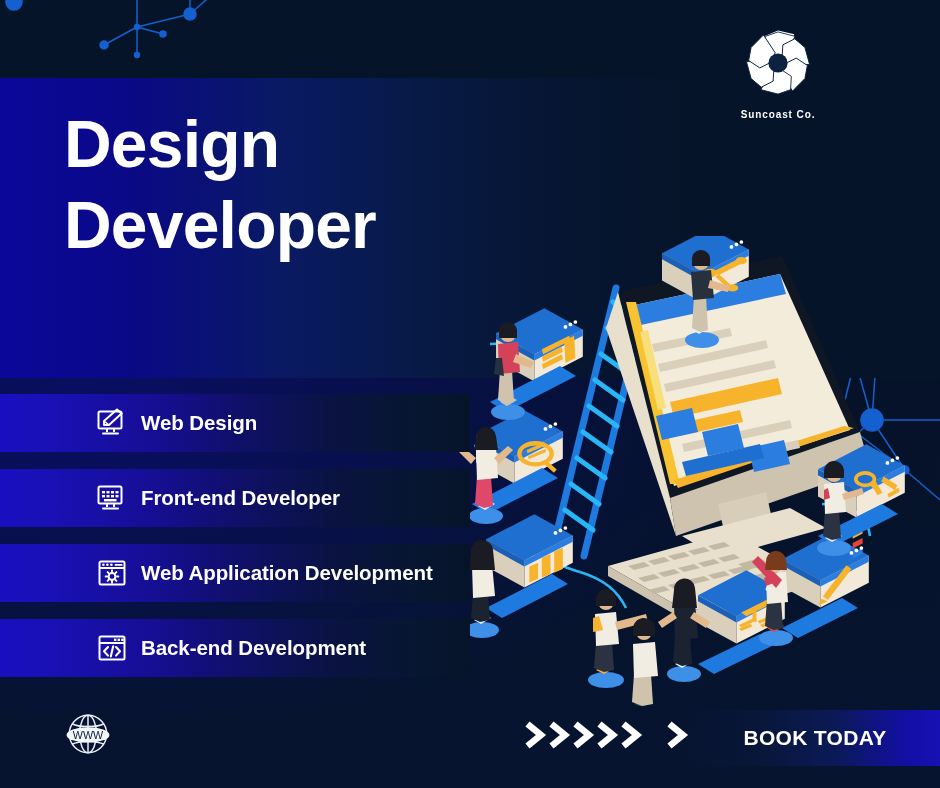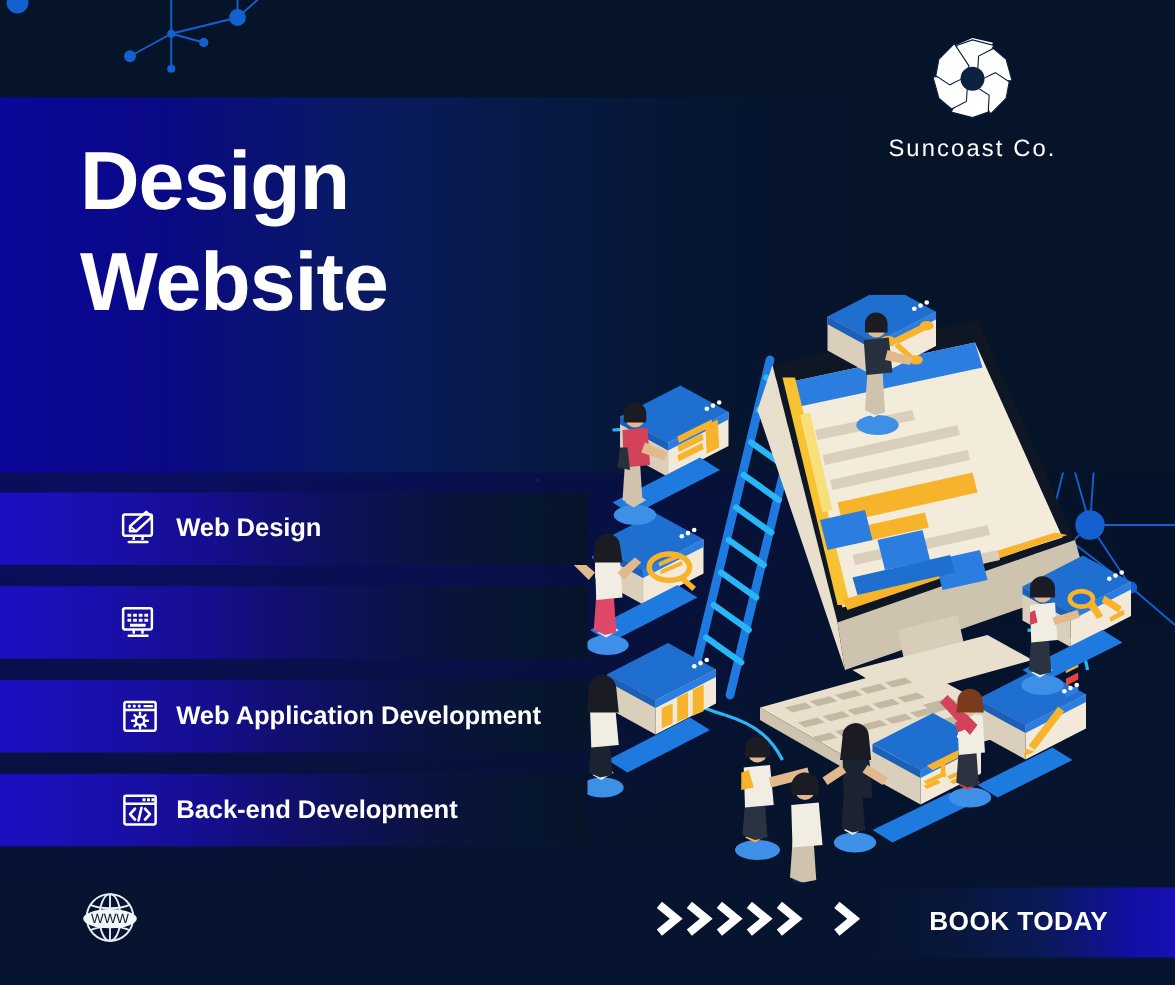--- a/index.html
+++ b/index.html
@@ -23,21 +23,21 @@
   
   .hero-panel{
     position:absolute; left:0; top:78px; width:940px; height:300px;
     background:linear-gradient(90deg,#0b079a 0%,#0a0985 14%,#091a63 30%,#071a45 45%,#061531 60%,#061429 75%,#061429 100%);
   }
 
   
   .logo-wrap{ position:absolute; left:700px; top:26px; width:156px; text-align:center; z-index:6; }
   .logo-mark{ width:74px; height:74px; margin:0 auto; display:block; }
   .logo-name{
-    margin-top:9px; color:#fff; font-size:19px; font-weight:normal;
+    margin-top:9px; color:#fff; font-size:10px; font-weight:bold;
     letter-spacing:.09em; white-space:nowrap;
   }
 
   
   .headline{
     position:absolute; left:64px; top:104px; width:560px; z-index:5;
     color:#ffffff; font-weight:bold; font-size:66px; line-height:81px;
     letter-spacing:-.012em;
   }
   .headline div{ white-space:nowrap; }
@@ -168,21 +168,21 @@
             <path d="M50 8 L73 14 L60 40 L44 40 L32 32 L33 14 Z"></path>
           </g>
       </g>
       <circle cx="50" cy="50" r="13" fill="#0d2240"></circle>
     </svg>
     <div class="logo-name">Suncoast Co.</div>
   </div>
 
   <div class="headline">
     <div>Design</div>
-    <div>Website</div>
+    <div>Developer</div>
   </div>
 
   <svg class="illus" viewBox="0 0 510 470">
     <defs>
       <g id="browserCard">
         <path d="M0 18 L78 -22 L140 12 L62 52 Z" fill="#1f6fd0"></path>
         <path d="M0 18 L62 52 L62 96 L0 62 Z" fill="#d9cfba"></path>
         <path d="M62 52 L140 12 L140 56 L62 96 Z" fill="#f2e9d8"></path>
         <path d="M0 18 L62 52 L62 62 L0 28 Z" fill="#1a5fb8"></path>
         <path d="M62 52 L140 12 L140 22 L62 62 Z" fill="#2b7de0"></path>
@@ -523,20 +523,21 @@
             <rect x="10.5" y="9" width="3" height="2.4"></rect>
           <rect x="15" y="9" width="3" height="2.4"></rect>
             <rect x="19.5" y="9" width="3" height="2.4"></rect>
           <rect x="6" y="13" width="3" height="2.4"></rect>
             <rect x="10.5" y="13" width="3" height="2.4"></rect>
           <rect x="15" y="13" width="3" height="2.4"></rect>
             <rect x="19.5" y="13" width="3" height="2.4"></rect>
           <rect x="8" y="17" width="12.5" height="2.4"></rect>
         </g>
       </svg>
+      <span class="lbl">Front-end Developer</span>
     </div>
 
     <div class="svc">
       <svg class="ico" viewBox="0 0 32 32">
         <rect x="3.5" y="4.5" width="25" height="23" rx="1.5" fill="none" stroke="#fff" stroke-width="2"></rect>
         <path d="M3.5 11 L28.5 11" stroke="#fff" stroke-width="2"></path>
         <g fill="#fff">
             <circle cx="7.4" cy="7.8" r="1.3"></circle>
             <circle cx="11.4" cy="7.8" r="1.3"></circle>
             <circle cx="15.4" cy="7.8" r="1.3"></circle>

